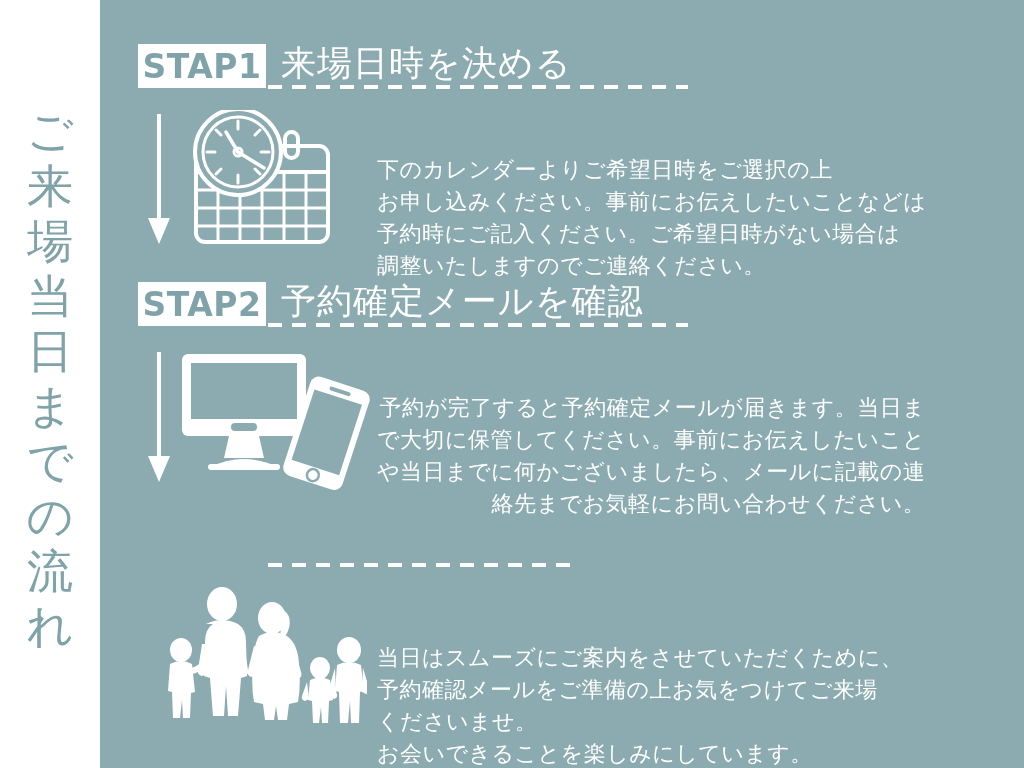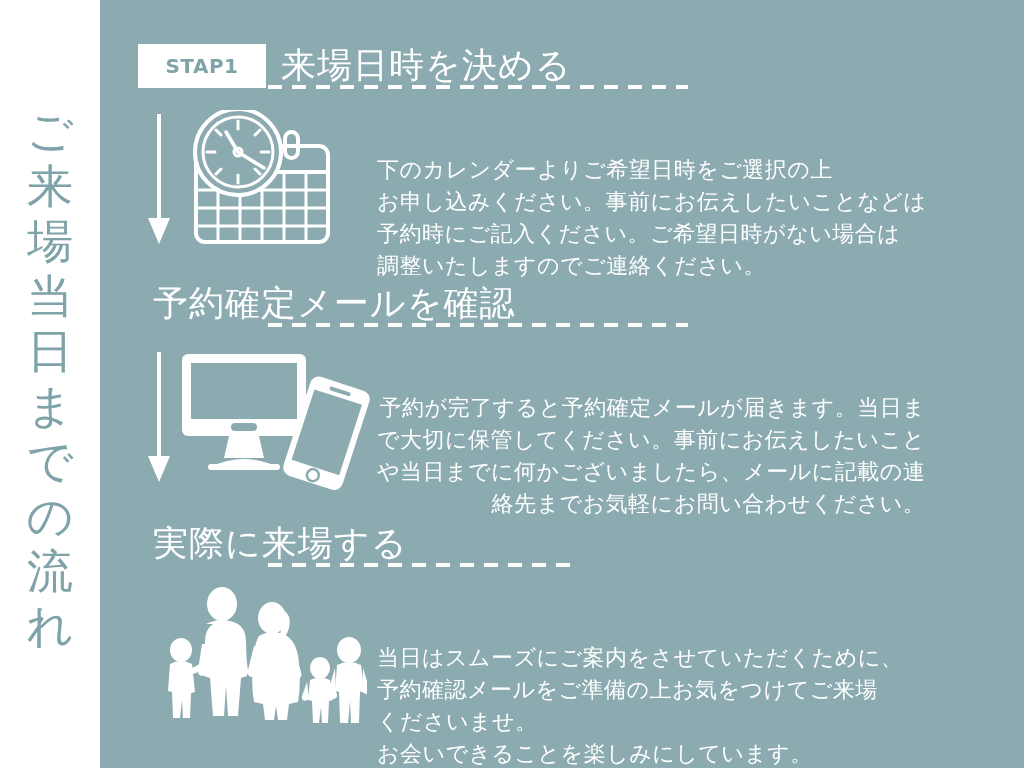--- a/index.html
+++ b/index.html
@@ -83,33 +83,33 @@
     height: 44px;
     display: flex;
     align-items: flex-start;
   }
   .step-badge {
     width: 128px;
     height: 44px;
     background: #ffffff;
     color: #7FA3A8;
     font-family: "DejaVu Sans", "Liberation Sans", sans-serif;
-    font-size: 20px;
+    font-size: 33px;
     font-weight: bold;
     letter-spacing: 0.5px;
     display: flex;
     align-items: center;
     justify-content: center;
     box-sizing: border-box;
     flex: none;
   }
   .step-title {
     margin-left: 15px;
     color: #ffffff;
-    font-family: Liberation Serif, serif;
+    font-family: Liberation Mono, monospace;
     font-size: 35px;
     font-weight: 400;
     line-height: 44px;
     letter-spacing: 1px;
     white-space: nowrap;
   }
   .step-dash {
     position: absolute;
     left: 168px;
     top: 85px;
@@ -236,20 +236,21 @@
 
       <div class="step-body" id="body-1">下のカレンダーよりご希望日時をご選択の上
 お申し込みください。事前にお伝えしたいことなどは
 予約時にご記入ください。ご希望日時がない場合は
 調整いたしますのでご連絡ください。</div>
     </div>
 
     <div class="step" id="step-2">
 
       <div class="step-header">
+        <div class="step-badge">STAP2</div>
         <div class="step-title">予約確定メールを確認</div>
       </div>
       <div class="step-dash" id="dash-2"></div>
 
       <svg class="down-arrow" id="arrow-2" viewBox="0 0 26 132">
         <rect x="11" y="0" width="4" height="106" fill="#ffffff"></rect>
         <polygon points="2,104 24,104 13,130" fill="#ffffff"></polygon>
       </svg>
 
       <svg class="step-icon" id="icon-2" width="200" height="140" viewBox="0 0 200 140">
@@ -275,21 +276,20 @@
 
       <div class="step-body" id="body-2">予約が完了すると予約確定メールが届きます。当日ま
 で大切に保管してください。事前にお伝えしたいこと
 や当日までに何かございましたら、メールに記載の連
 絡先までお気軽にお問い合わせください。</div>
     </div>
 
     <div class="step" id="step-3">
 
       <div class="step-header">
-        <div class="step-title">実際に来場する</div>
       </div>
       <div class="step-dash" id="dash-3"></div>
 
       <svg class="step-icon" id="icon-3" width="215" height="145" viewBox="0 0 215 145">
         <g fill="#ffffff">
 
           <ellipse cx="29" cy="72" rx="11" ry="12"></ellipse>
           <path d="M18 86 q11 -6 22 0 l3 28 -4 1 -1 25 -7 0 -1 -18 -2 18 -7 0 -1 -26 -4 -1 Z"></path>
           <path d="M39 90 q8 -2 14 -10 l4 4 q-7 10 -17 12 Z"></path>
 

